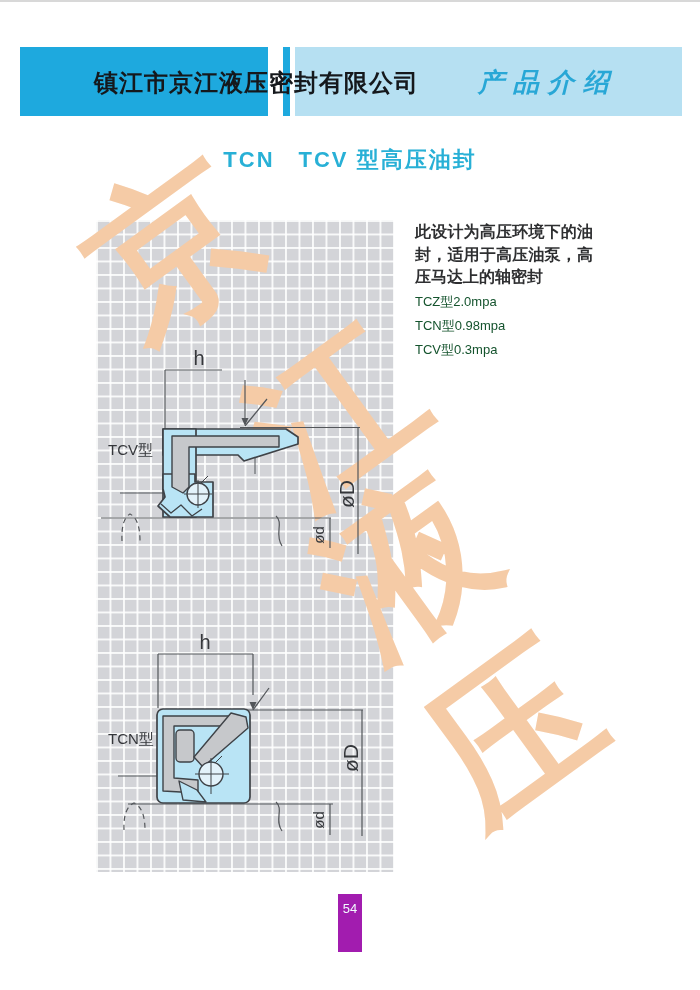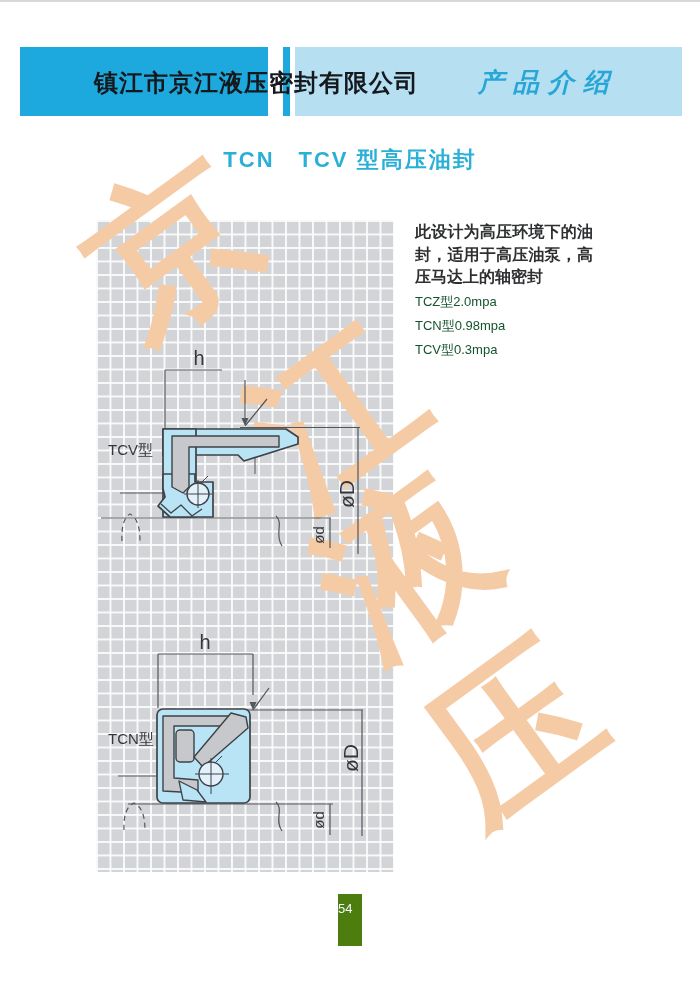--- a/index.html
+++ b/index.html
@@ -48,22 +48,22 @@
   .diagram-svg{position:absolute;left:95px;top:215px;z-index:3;}
   .diagram-svg text{font-family:"Liberation Sans",sans-serif;fill:#35373b;}
   
   .intro{position:absolute;left:415px;top:219px;width:178px;z-index:4;}
   .intro-desc{font-size:16px;line-height:22.5px;font-weight:bold;color:#2e2f31;text-align:justify;}
   .specs{position:absolute;left:415px;top:288px;z-index:4;}
   .spec-line{font-family:Liberation Sans, sans-serif;
              font-size:13px;color:#14532d;height:24px;line-height:24px;}
   
   .page-num{
-    position:absolute;left:338px;top:892px;width:24px;height:52px;background:#4d7c0f;
-    color:#f2fbff;font-size:13px;padding-top:7px;box-sizing:border-box;z-index:4;
+    position:absolute;left:338px;top:892px;width:24px;height:58px;background:#a21caf;
+    color:#f2fbff;font-size:13px;text-align:center;padding-top:7px;box-sizing:border-box;z-index:4;
   }
 </style>
 </head>
 <body>
 
 <div class="page">
 
   <div class="bar-left"></div>
   <div class="bar-strip"></div>
   <div class="bar-right"></div>

